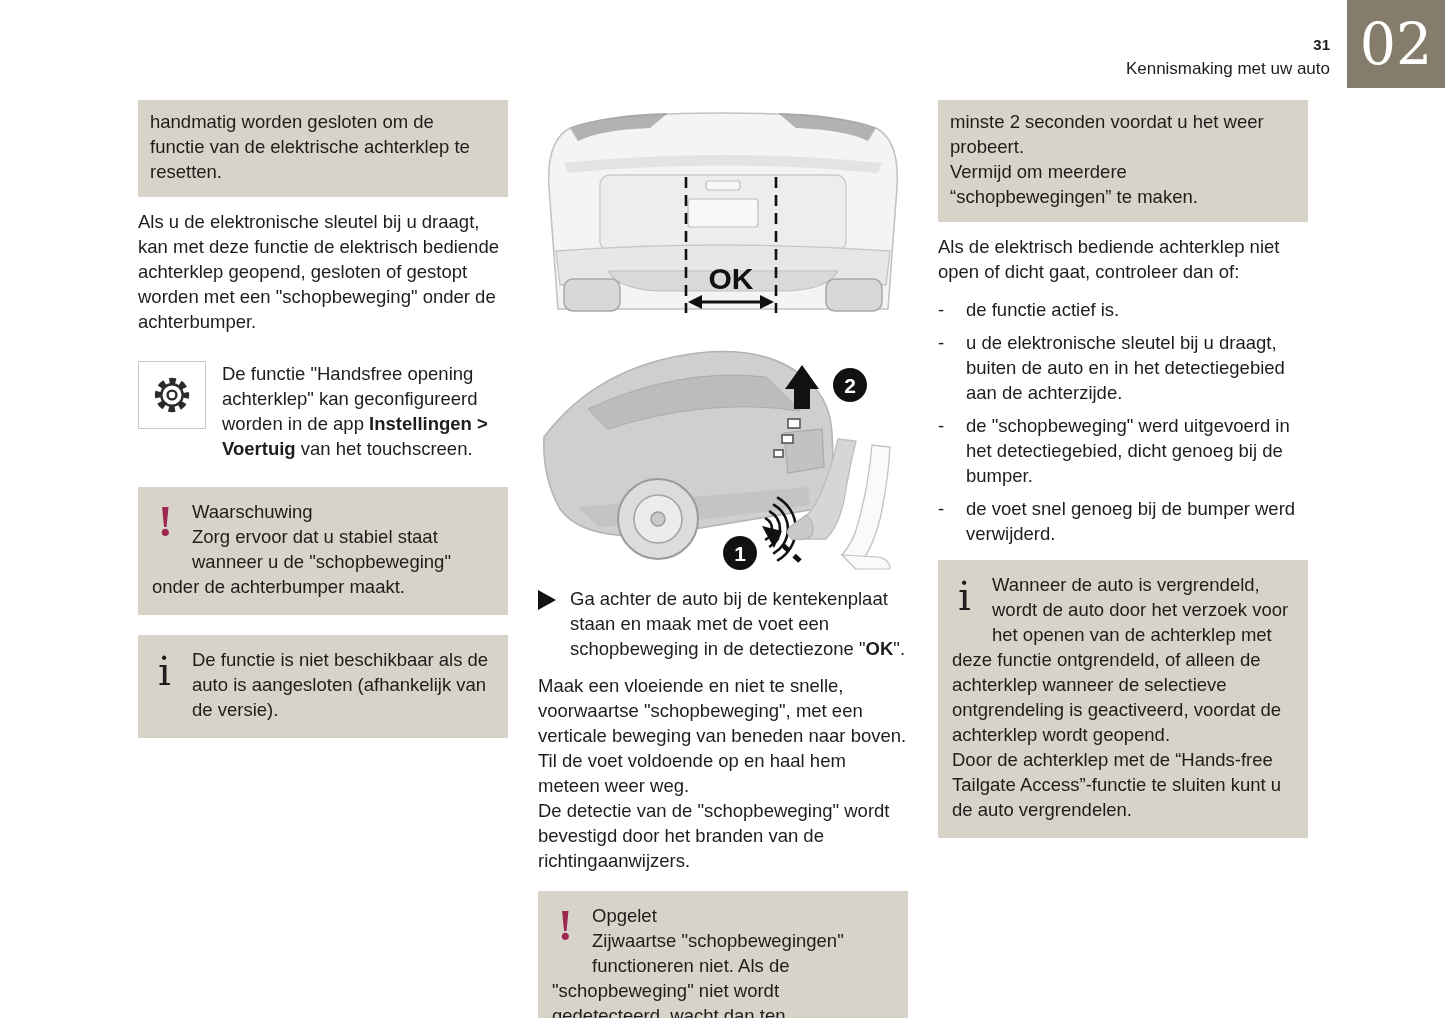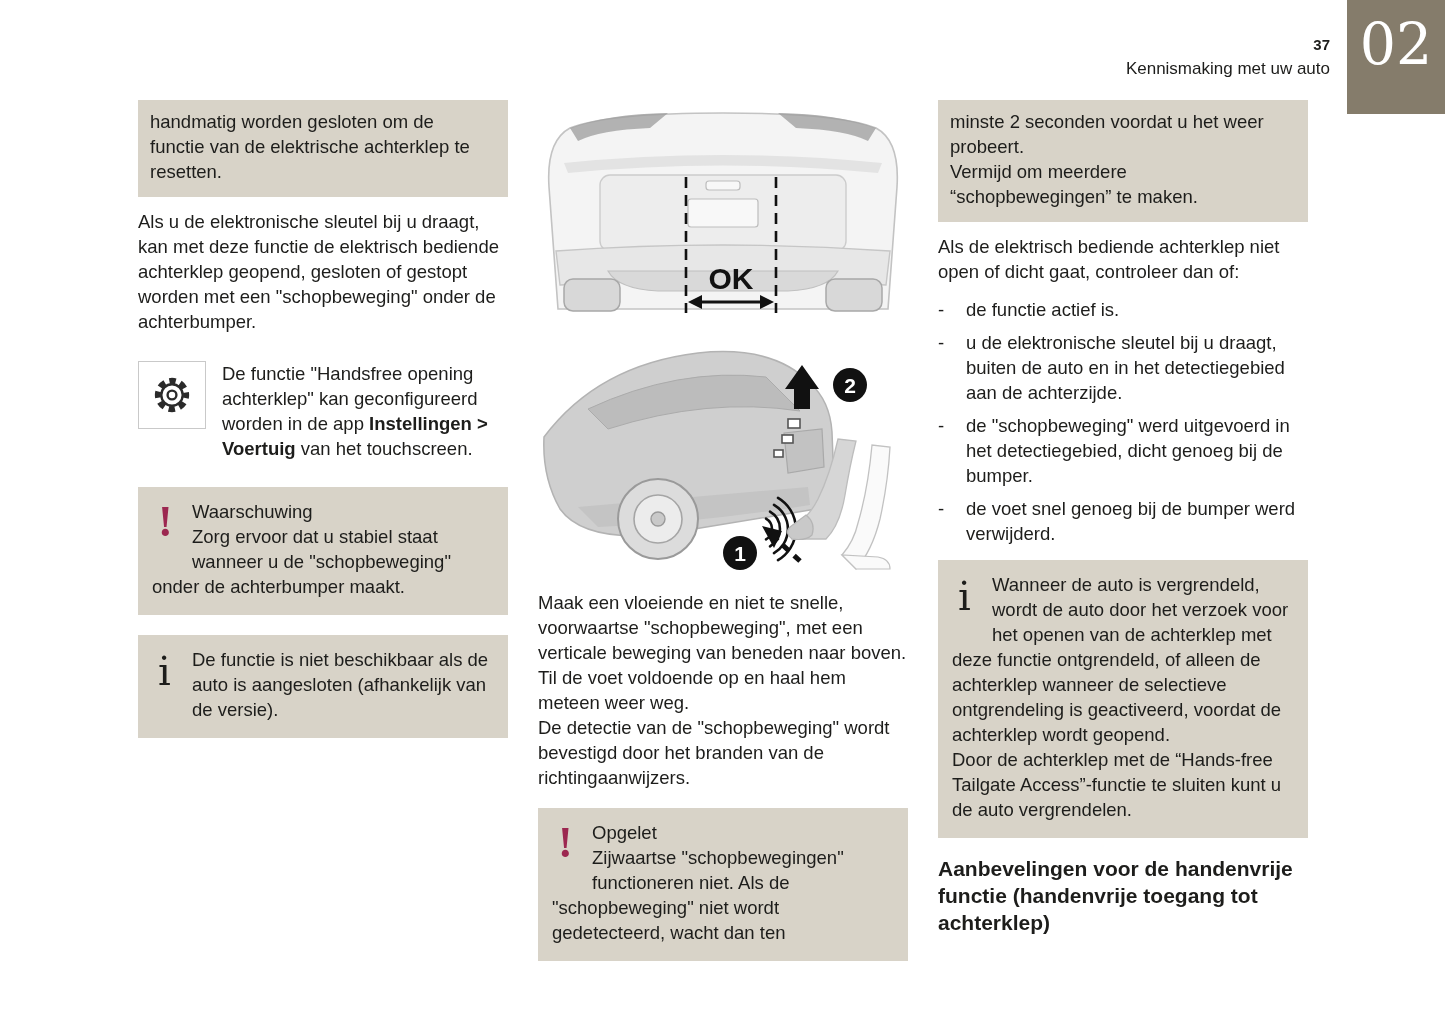--- a/index.html
+++ b/index.html
@@ -12,21 +12,21 @@
   html,body{width:1445px;height:1018px;}
   body{
     background:#ffffff;
     color:var(--text);
     font-family:"Liberation Sans","DejaVu Sans",sans-serif;
     position:relative;
     overflow:hidden;
   }
   
   .chapter-badge{
-    position:absolute;top:0;right:0;width:98px;height:114px;
+    position:absolute;top:0;right:0;width:98px;height:88px;
     background:var(--chapter-bg);
     color:#fff;
     font-family:"DejaVu Serif","Liberation Serif",serif;
     font-size:57px;line-height:89px;text-align:center;font-weight:400;
   }
   .header-meta{
     position:absolute;top:36px;right:115px;text-align:right;
   }
   .page-number{font-size:15px;font-weight:700;margin-bottom:6px;}
   .chapter-title{font-size:17px;}
@@ -97,21 +97,21 @@
   .rc-intro{margin-top:17px;}
   .rc-info{margin-top:14px;}
   b{font-weight:700;}
   svg text{font-family:"Liberation Sans","DejaVu Sans",sans-serif;}
 </style>
 </head>
 <body>
 
 <div class="chapter-badge">02</div>
 <div class="header-meta">
-  <div class="page-number">37</div>
+  <div class="page-number">31</div>
   <div class="chapter-title">Kennismaking met uw auto</div>
 </div>
 
 <div class="columns">
 
   <section class="col">
     <div class="note-box">handmatig worden gesloten om de functie van de elektrische achterklep te resetten.</div>
 
 
     <p class="body-text">Als u de elektronische sleutel bij u draagt, kan met deze functie de elektrisch bediende achterklep geopend, gesloten of gestopt worden met een "schopbeweging" onder de achterbumper.</p>
@@ -208,20 +208,26 @@
           <path d="M254,202 Q246,196 252,190 L268,178 Q278,186 274,198 Q268,204 254,202 Z" fill="#c9c9c9" stroke="#b5b5b5" stroke-width="1.2"></path>
           <path d="M334,108 Q330,152 320,186 Q316,204 304,218 L318,232 Q334,214 342,182 Q350,146 352,110 Z" fill="#fafafa" stroke="#c2c2c2" stroke-width="1.3"></path>
           <path d="M304,218 L318,232 L352,232 Q352,222 340,220 Z" fill="#fafafa" stroke="#c2c2c2" stroke-width="1.2"></path>
         </g>
 
         <circle cx="202" cy="216" r="17" fill="#111"></circle>
         <text x="202" y="223.5" text-anchor="middle" font-size="21" font-weight="bold" fill="#fff">1</text>
       </svg>
     </figure>
 
+    <div class="step-item">
+      <span class="tri-marker"></span>
+      <span class="step-text">
+        <span>Ga achter de auto bij de kentekenplaat staan en maak met de voet een schopbeweging in de detectiezone "</span><b>OK</b><span>".</span>
+      </span>
+    </div>
 
     <p class="body-text mid-para">Maak een vloeiende en niet te snelle, voorwaartse "schopbeweging", met een verticale beweging van beneden naar boven. Til de voet voldoende op en haal hem meteen weer weg.
 De detectie van de "schopbeweging" wordt bevestigd door het branden van de richtingaanwijzers.</p>
 
     <div class="alert-box" style="margin-top:18px;">
       <div class="float-icon">
         <span class="excl-glyph">!</span>
       </div>
       <span class="alert-title">Opgelet</span><br>
       <span class="alert-text">Zijwaartse "schopbewegingen" functioneren niet. Als de "schopbeweging" niet wordt gedetecteerd, wacht dan ten</span>
@@ -254,16 +260,15 @@
     </ul>
 
     <div class="alert-box rc-info">
       <div class="float-icon">
         <span class="info-glyph">i</span>
       </div>
       <span class="alert-text">Wanneer de auto is vergrendeld, wordt de auto door het verzoek voor het openen van de achterklep met deze functie ontgrendeld, of alleen de achterklep wanneer de selectieve ontgrendeling is geactiveerd, voordat de achterklep wordt geopend.
 Door de achterklep met de “Hands-free Tailgate Access”-functie te sluiten kunt u de auto vergrendelen.</span>
     </div>
 
-    <h2 class="sub-heading">Aanbevelingen voor de handenvrije functie (handenvrije toegang tot achterklep)</h2>
 
   </section>
 </div>
 
 </body></html>

